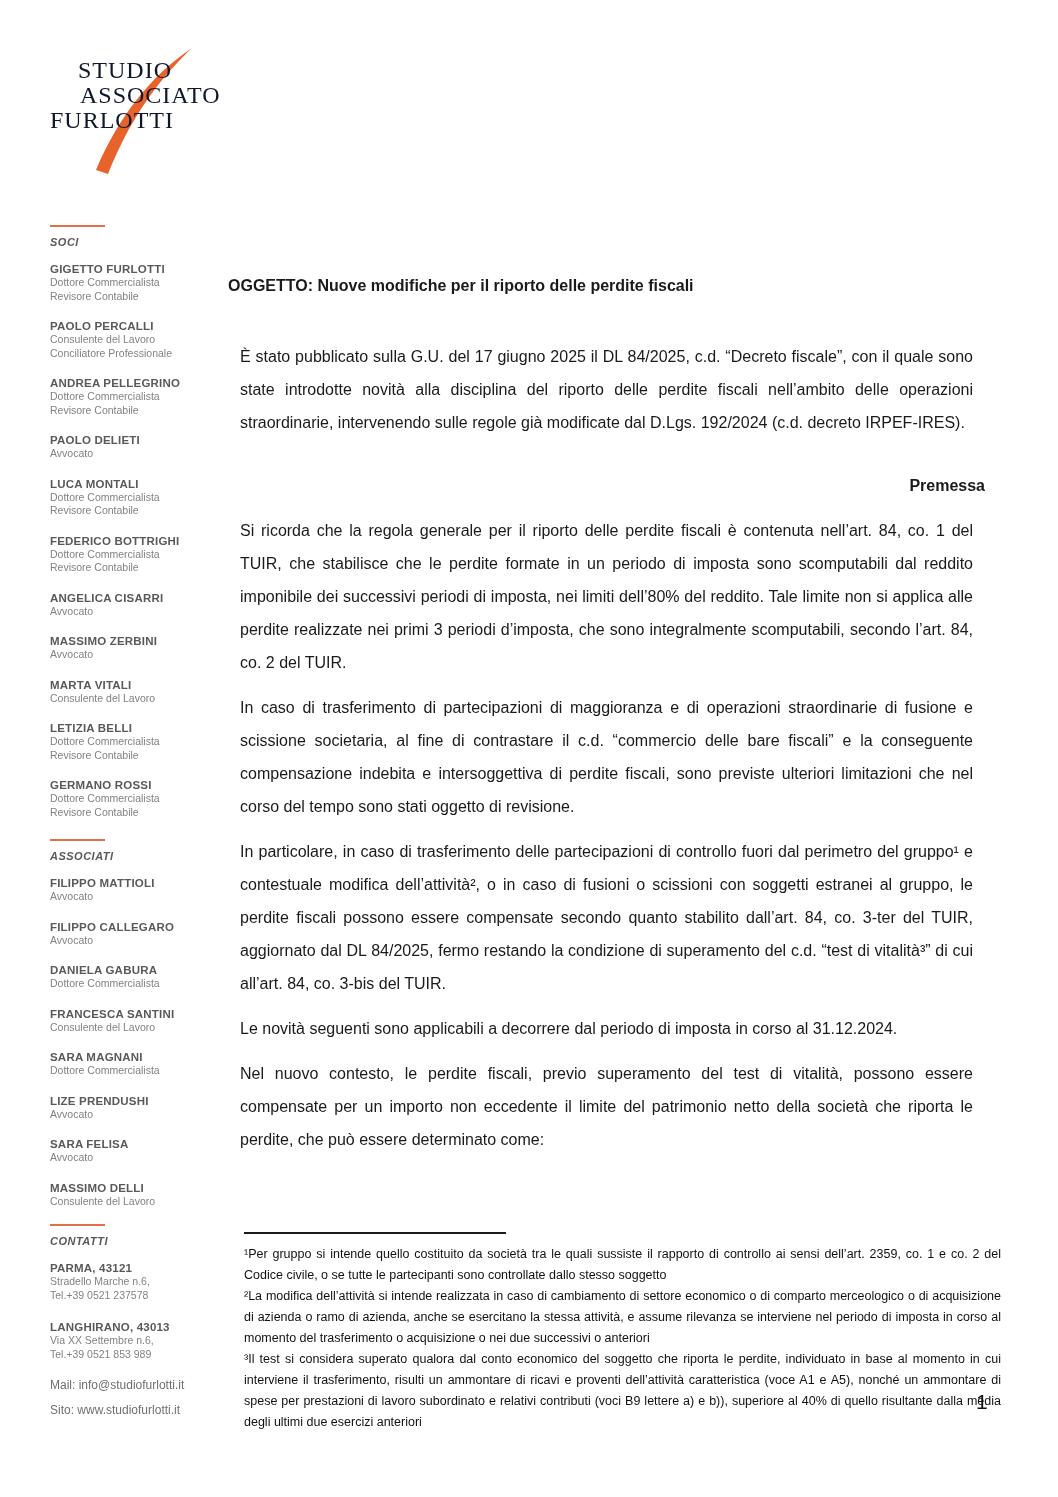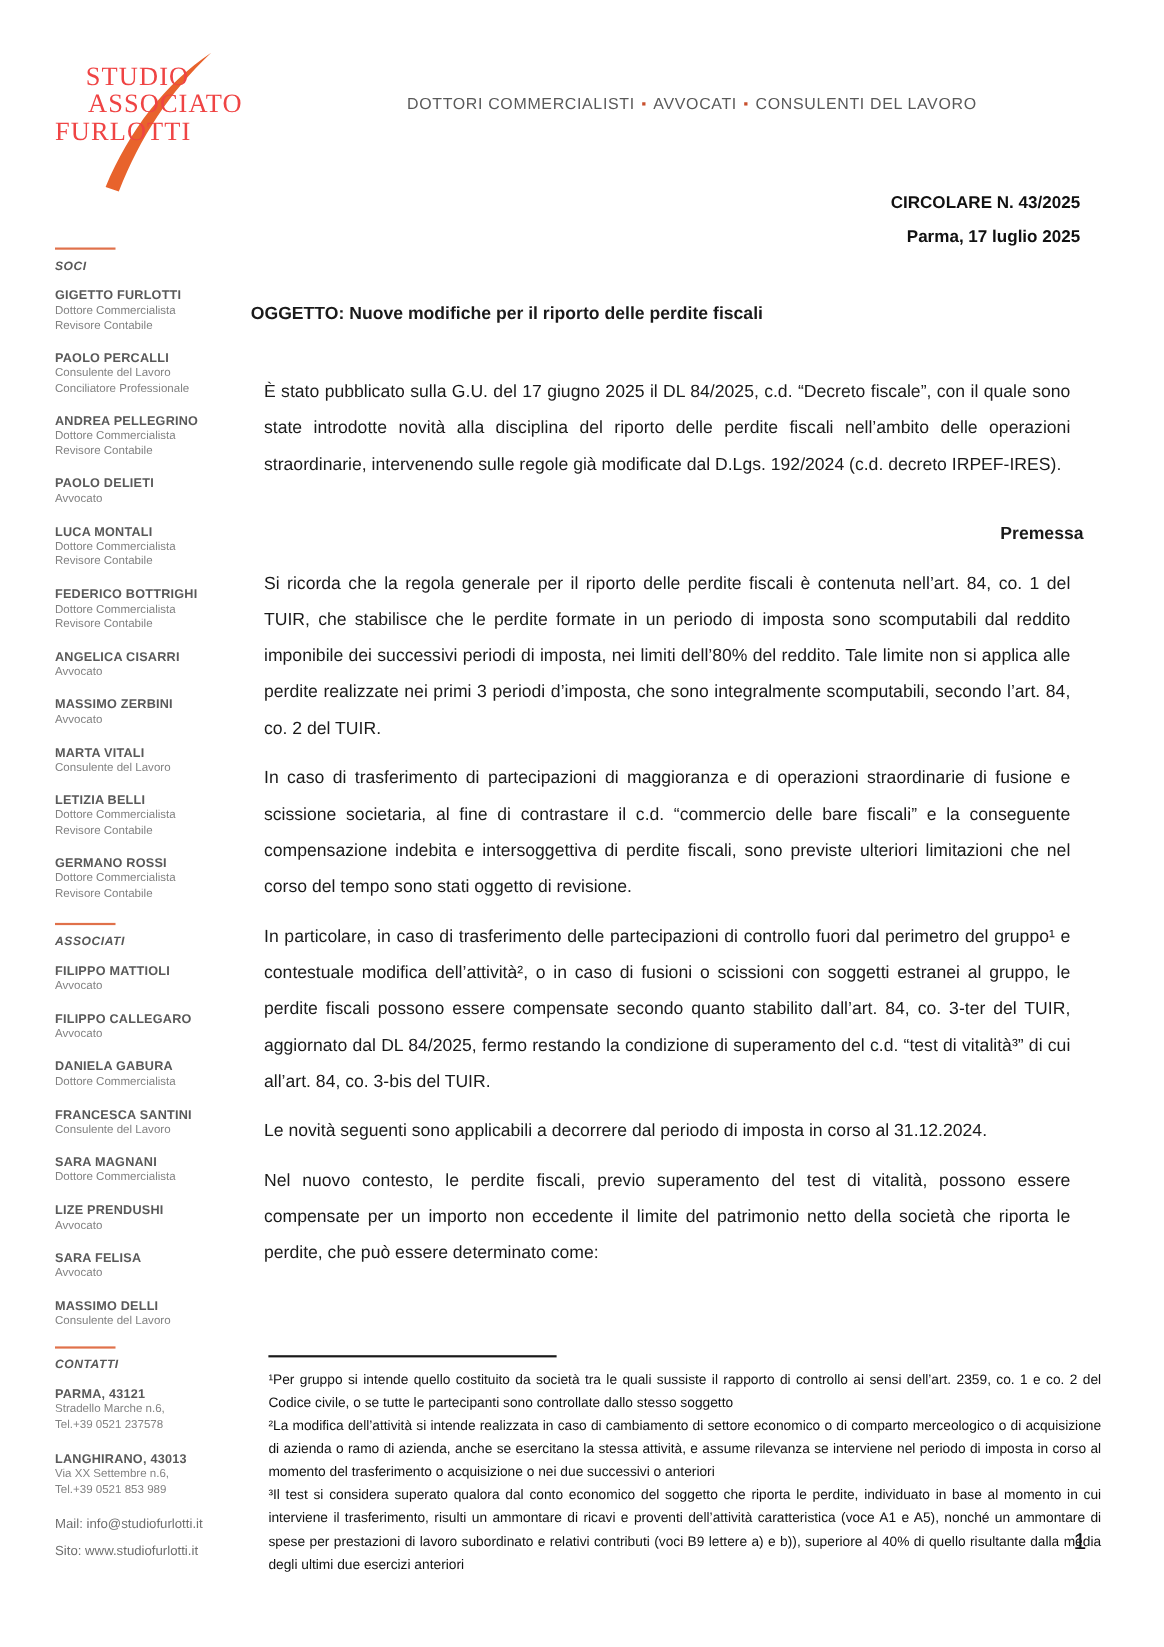--- a/index.html
+++ b/index.html
@@ -11,21 +11,21 @@
     color:#1a1a1a;
     overflow:hidden;
   }
 
   
   .logo{position:absolute;left:50px;top:58px;z-index:1;}
   .swoosh{position:absolute;left:88px;top:48px;z-index:0;}
   .logo-line{
     position:relative;z-index:1;
     font-family:"Liberation Serif","DejaVu Serif",serif;
-    font-size:24px;line-height:25px;letter-spacing:1px;color:#ef4444;
+    font-size:24px;line-height:25px;letter-spacing:1px;color:#0f172a;
   }
   .logo-line.l1{margin-left:28px;}
   .logo-line.l2{margin-left:30px;}
   .logo-line.l3{margin-left:0;}
 
   .tagline{
     position:absolute;left:370px;top:87px;
     font-size:14.5px;letter-spacing:0.6px;color:#595959;
     white-space:nowrap;
   }
@@ -78,28 +78,21 @@
   <svg class="swoosh" width="112" height="128" viewBox="0 0 112 128">
     <path d="M 104 0 C 62 28 30 70 8 122 L 20 126 C 40 76 66 36 104 0 Z" fill="#e8632c"></path>
   </svg>
 
   <div class="logo">
     <div class="logo-line l1">STUDIO</div>
     <div class="logo-line l2">ASSOCIATO</div>
     <div class="logo-line l3">FURLOTTI</div>
   </div>
 
-  <div class="tagline">
-    <span>DOTTORI COMMERCIALISTI</span><span class="bullet">▪</span><span>AVVOCATI</span><span class="bullet">▪</span><span>CONSULENTI DEL LAVORO</span>
-  </div>
-
-  <div class="circ-block">
-    <div class="circ-number">CIRCOLARE N. 43/2025</div>
-    <div class="place-date">Parma, 17 luglio 2025</div>
-  </div>
+
 
   <aside class="sidebar">
 
     <section class="sec-soci">
       <div class="rule"></div>
       <div class="sec-title">SOCI</div>
 
       <div class="member">
         <div class="mname">GIGETTO FURLOTTI</div>
         <div class="mroles">Dottore Commercialista

